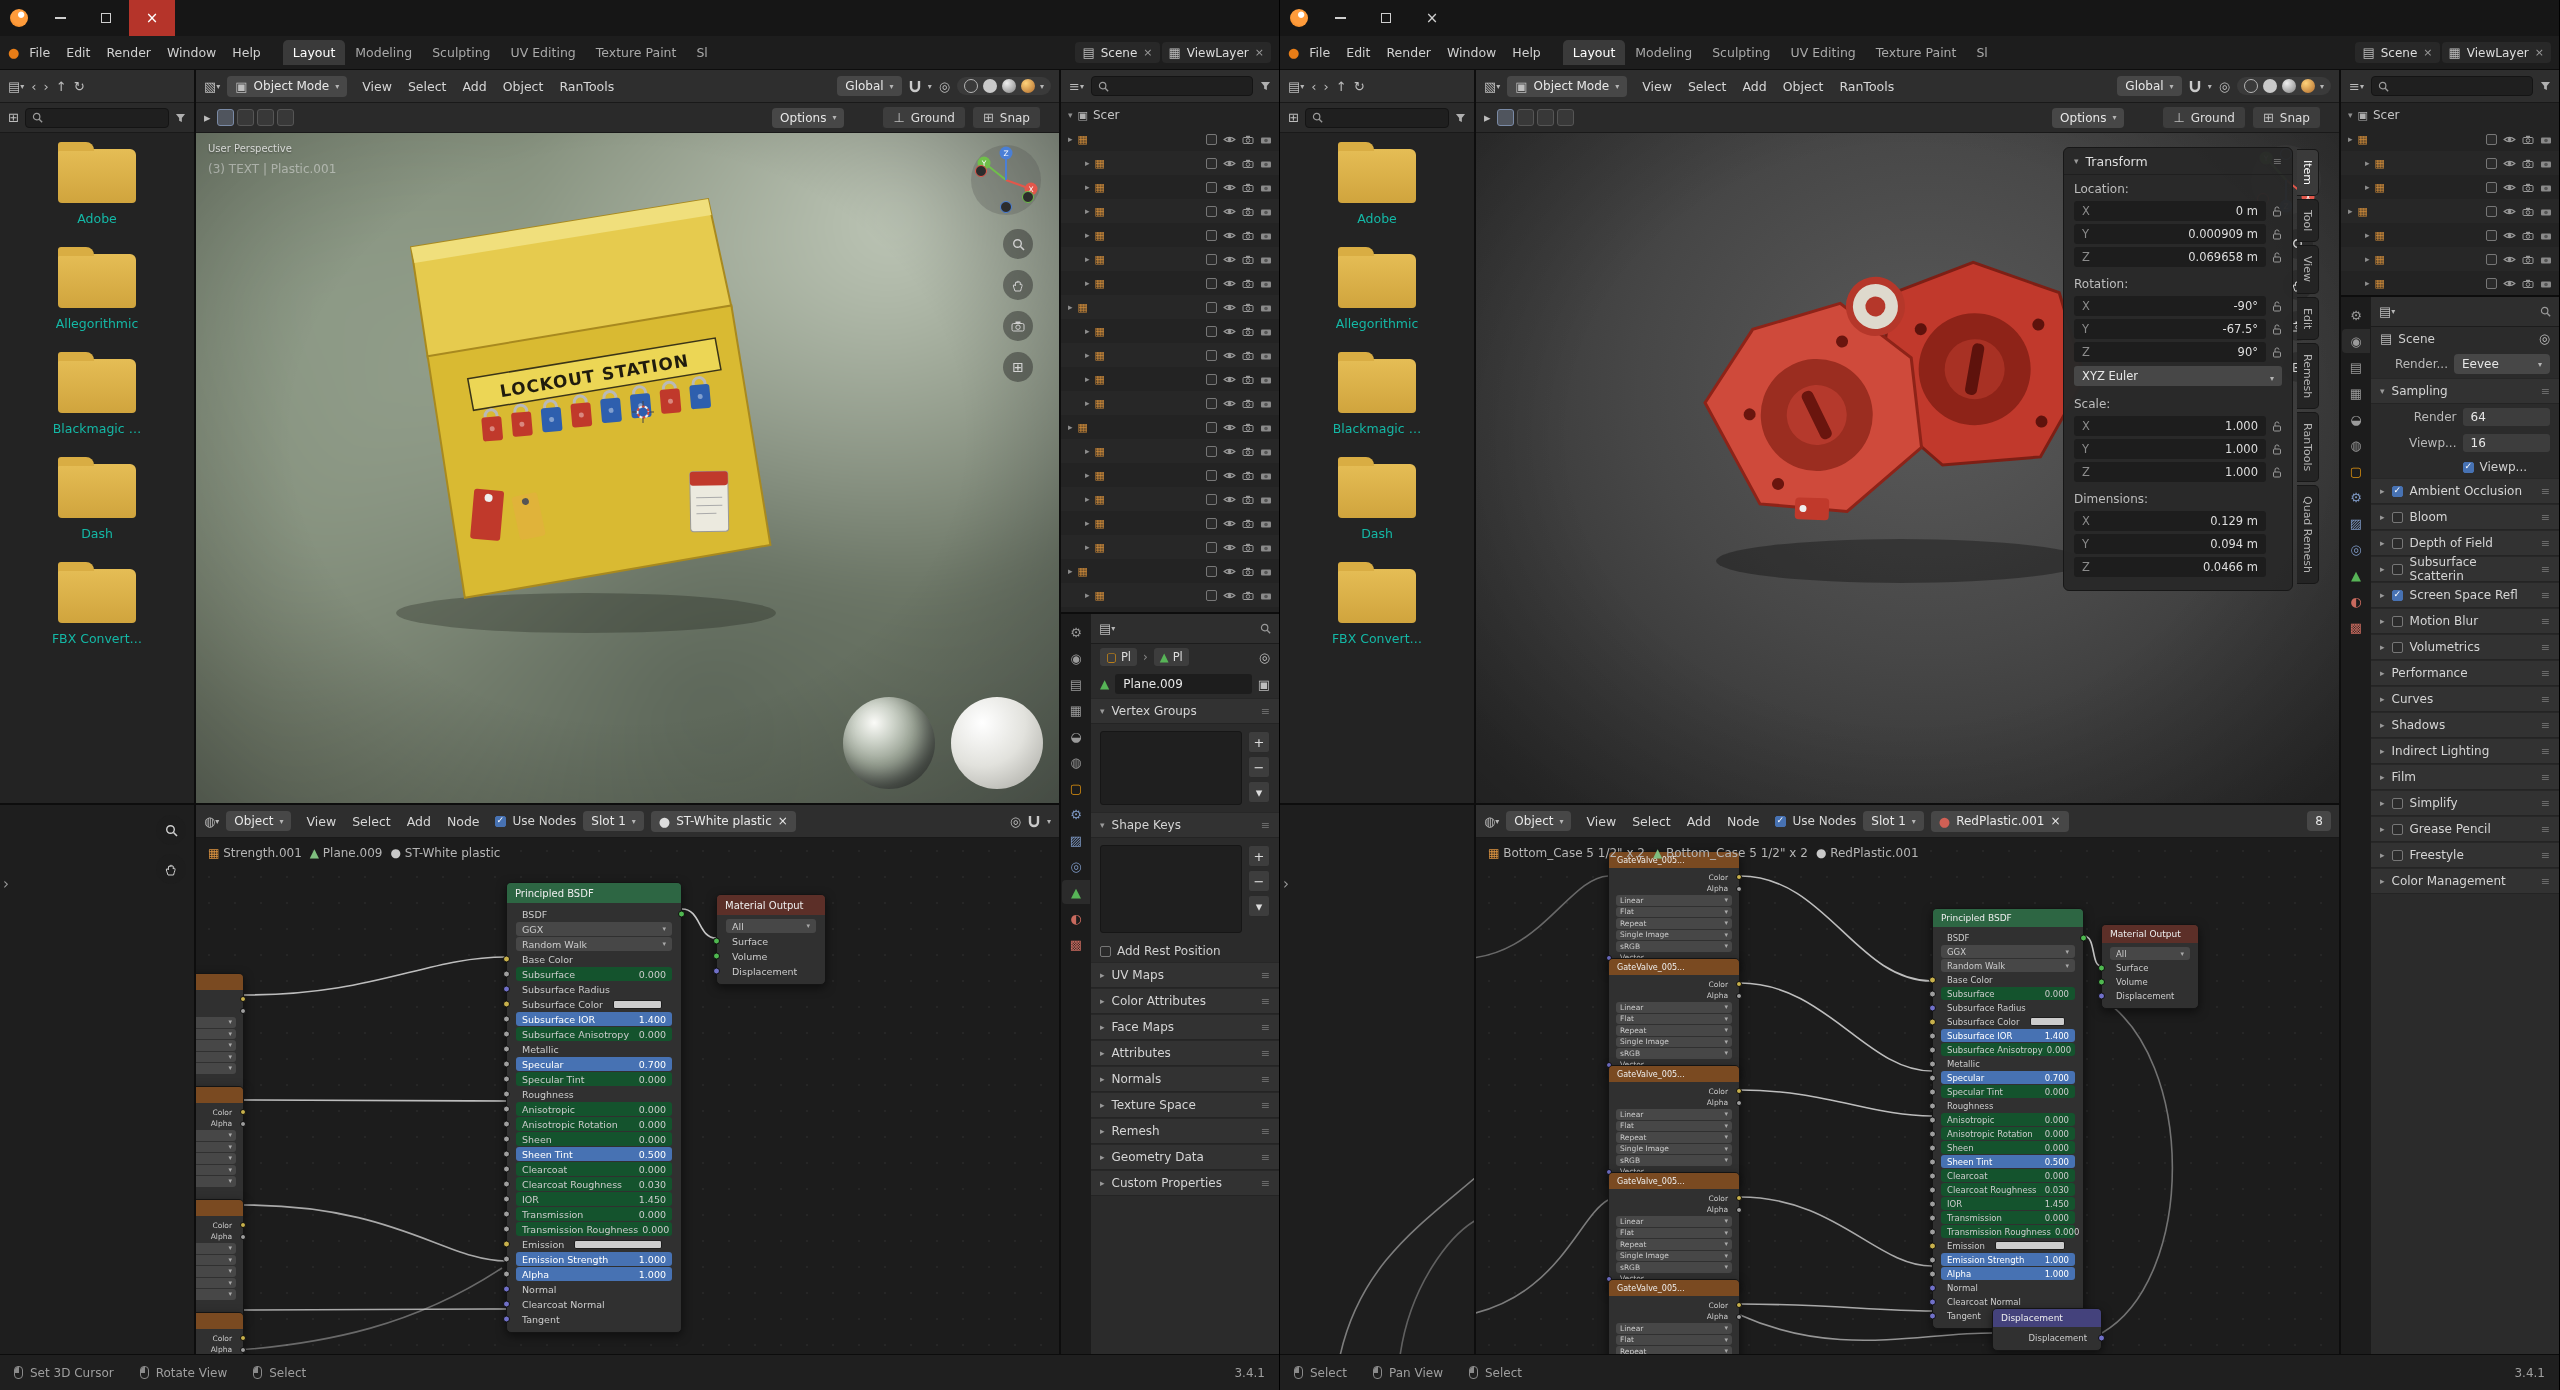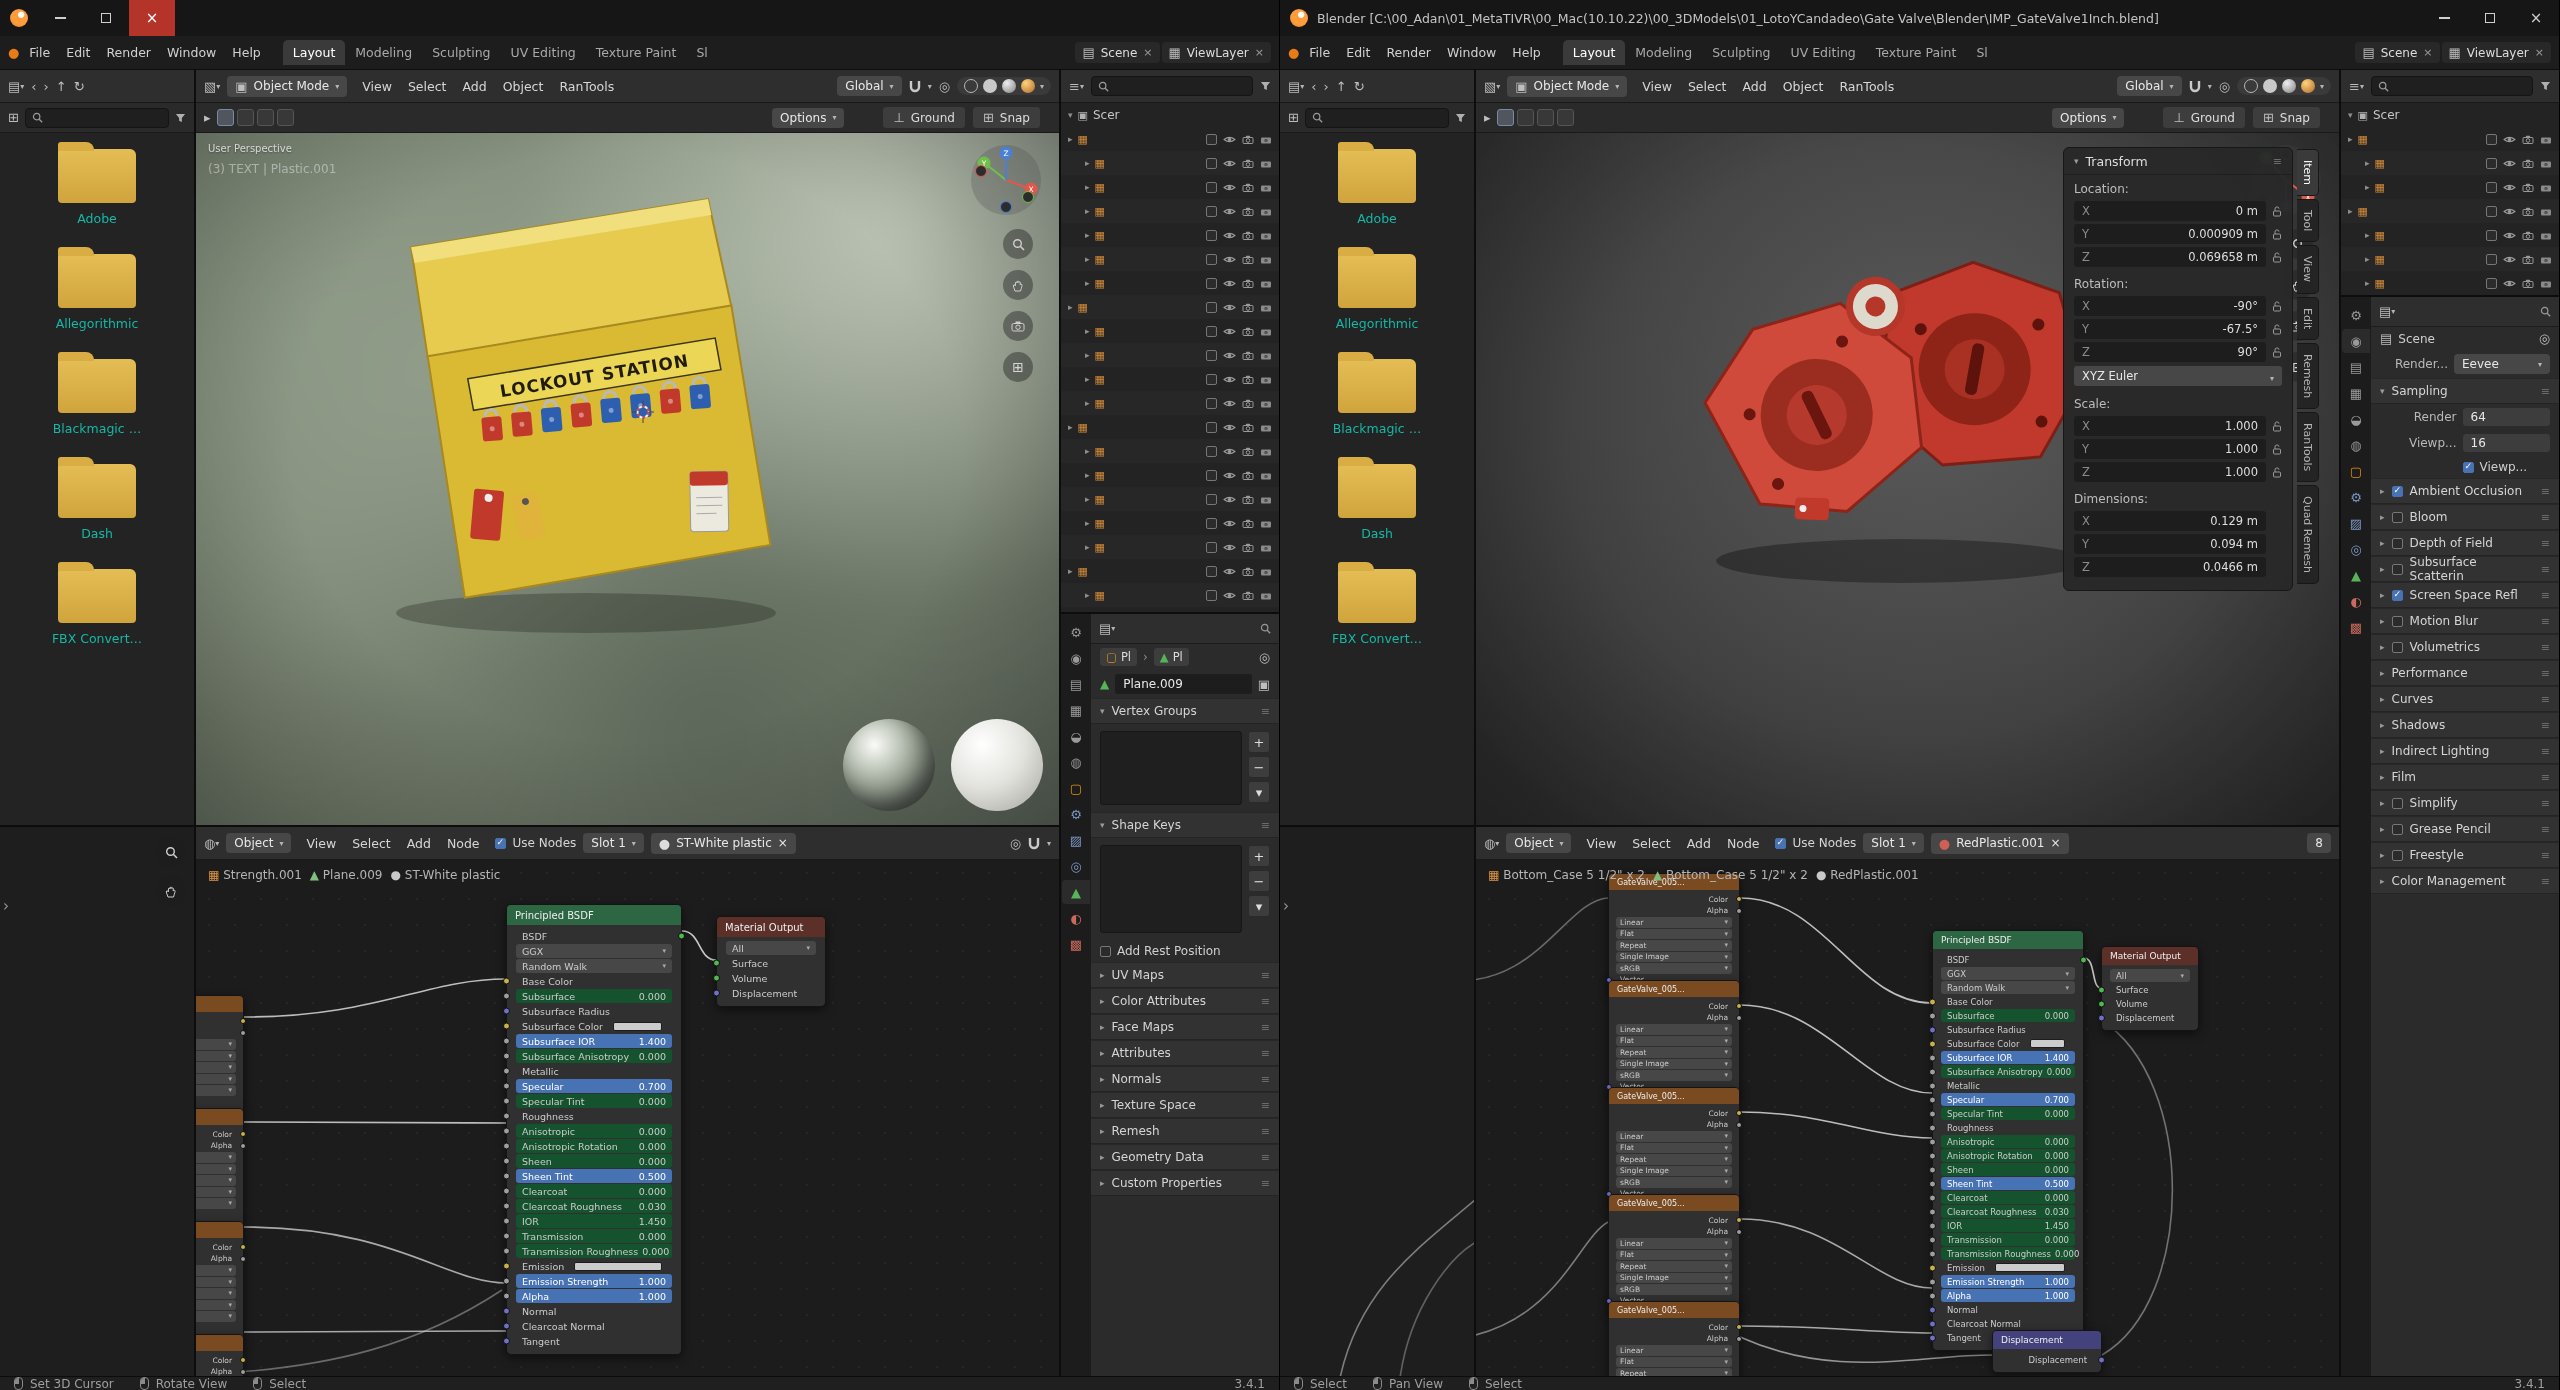--- a/index.html
+++ b/index.html
@@ -143,21 +143,21 @@
 .namefield{flex:1;background:#1d1d1d;border-radius:3px;padding:3px 8px;font-size:12px;color:#e8e8e8;display:flex;gap:6px;align-items:center}
 .phead{display:flex;gap:7px;align-items:center;height:26px;background:#323232;border-top:1px solid #272727;border-bottom:1px solid #242424;padding:0 9px;color:#d5d5d5;font-size:12px;flex:0 0 auto}
 .phead .caret{color:#9a9a9a;font-size:9px}
 .pbody{display:flex;gap:6px;padding:7px 9px;flex:0 0 auto}
 .listbox{flex:1;background:#1f1f1f;border:1px solid #161616;border-radius:3px}
 .btncol{display:flex;flex-direction:column;gap:3px}
 .sq{width:22px;height:22px;background:#3d3d3d;border:1px solid #2a2a2a;border-radius:3px;color:#ddd;display:flex;align-items:center;justify-content:center;font-size:13px}
 .plab{flex:0 0 45%;text-align:right;color:#b9b9b9;font-size:12px}
 .pfield{flex:1;background:#3d3d3d;border-radius:3px;padding:2px 8px;font-size:12px;color:#e8e8e8}
 
-.sbar{height:14px;background:#1f1f1f;border-top:1px solid #0c0c0c;display:flex;align-items:center;padding:0 14px;gap:10px;font-size:12px;color:#9f9f9f;flex:0 0 auto}
+.sbar{height:36px;background:#1f1f1f;border-top:1px solid #0c0c0c;display:flex;align-items:center;padding:0 14px;gap:10px;font-size:12px;color:#9f9f9f;flex:0 0 auto}
 .sit{display:flex;gap:7px;align-items:center}
 .mouse{width:9px;height:13px;border:1px solid #8a8a8a;border-radius:4px;position:relative;flex:0 0 auto}
 .mouse::before{content:"";position:absolute;top:0;left:0;width:4px;height:6px;background:#8a8a8a;border-radius:3px 0 0 0}
 .ver{margin-left:auto}
 </style>
 </head>
 <body>
 
 <div class="desktop">
 
@@ -1384,21 +1384,20 @@
             <span>Select</span>
           </span>
         </span>
     <span class="ver">3.4.1</span>
   </div>
 </section>
 
 <section class="window">
   <div class="tbar">
     <span class="blogo"></span>
-    <span class="ttext">Blender [C:\00_Adan\01_MetaTIVR\00_Mac(10.10.22)\00_3DModels\01_LotoYCandadeo\Gate Valve\Blender\IMP_GateValve1Inch.blend]</span>
     <div class="wbtns">
       <span class="wbtn">
             <span class="bar"></span>
           </span>
       <span class="wbtn">
             <span class="box"></span>
           </span>
       <span class="wbtn">×</span>
     </div>
   </div>

